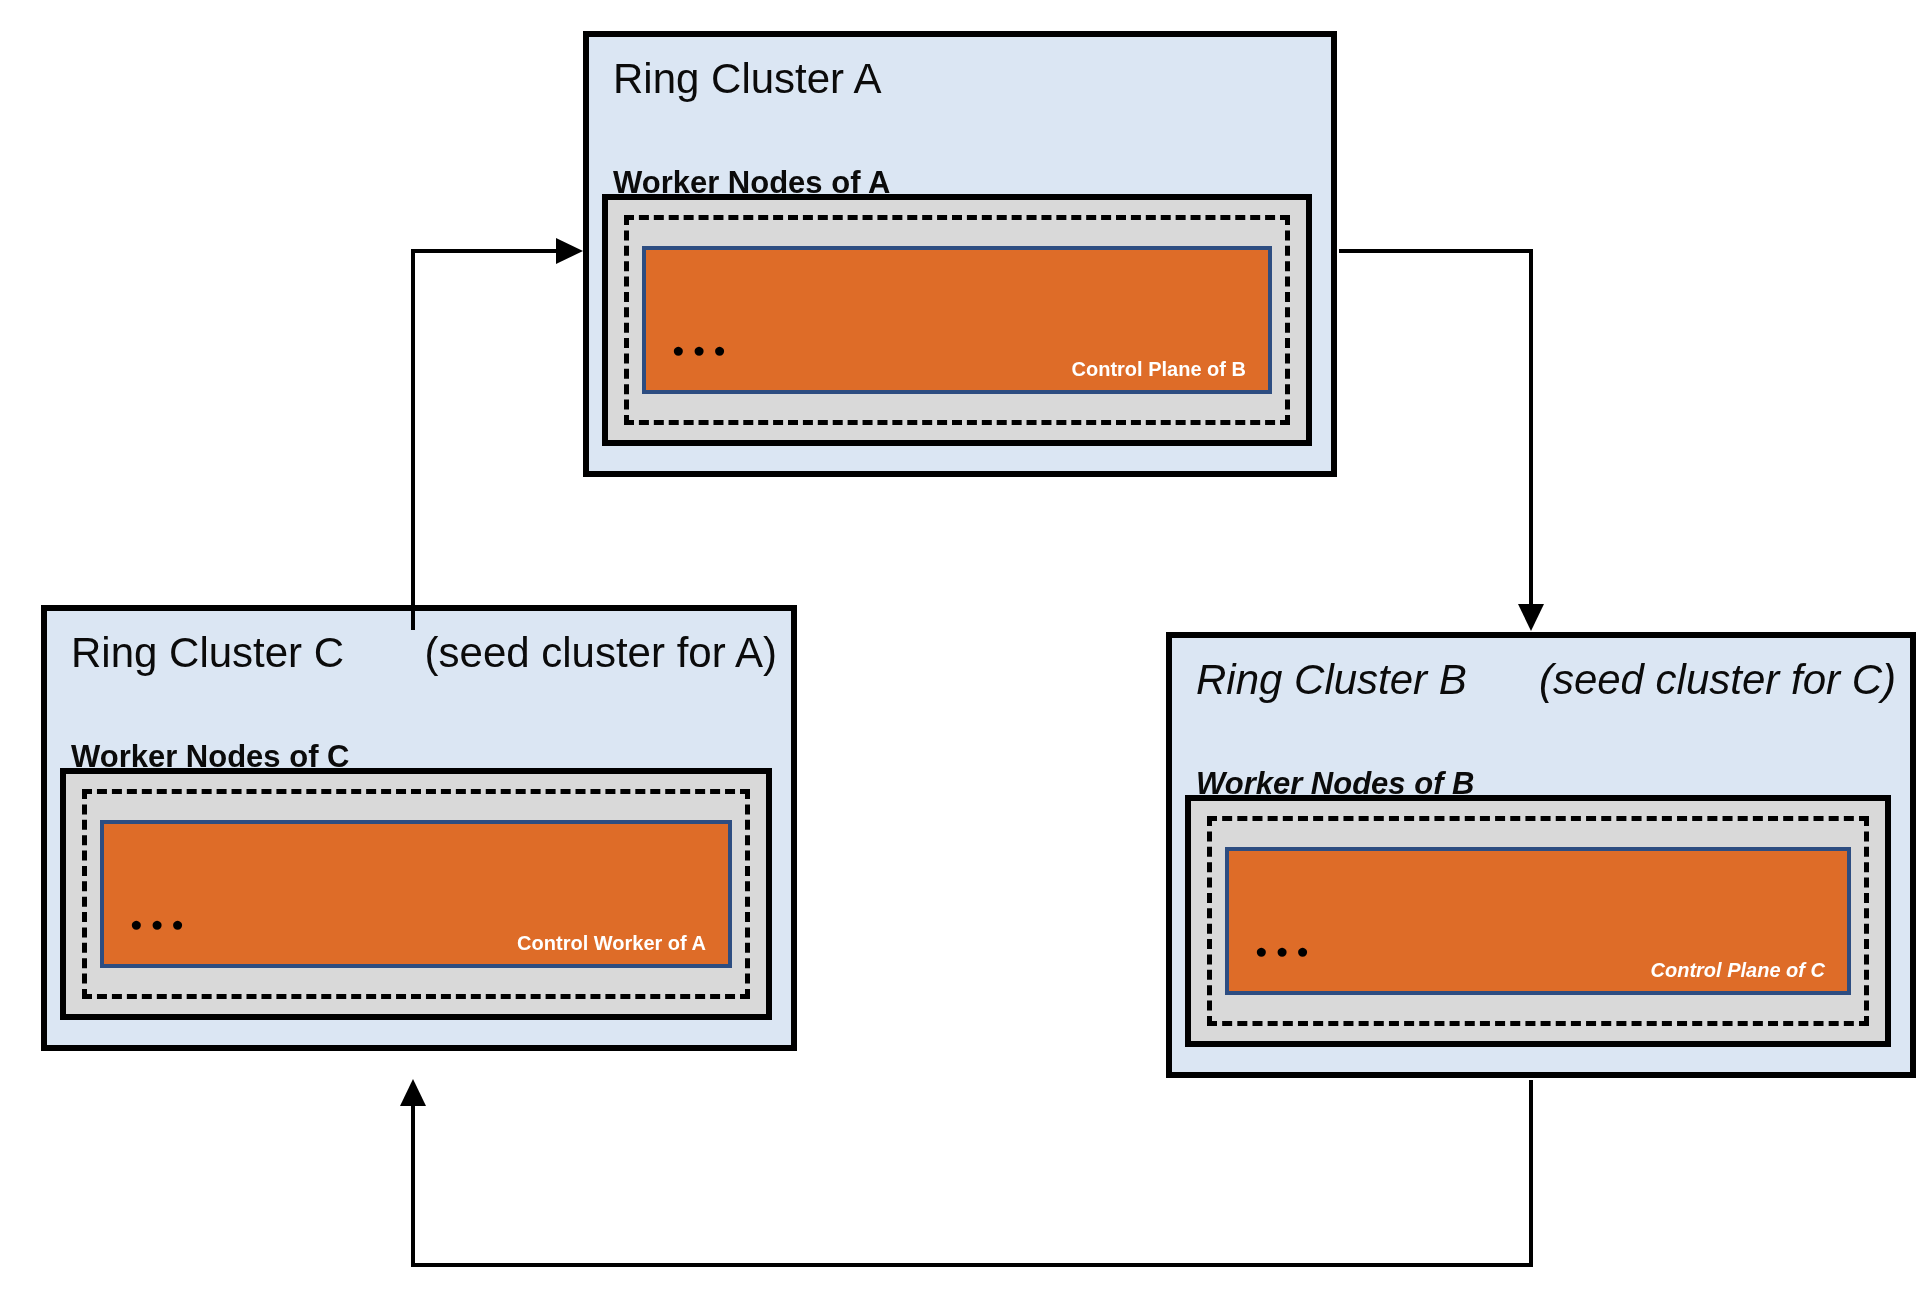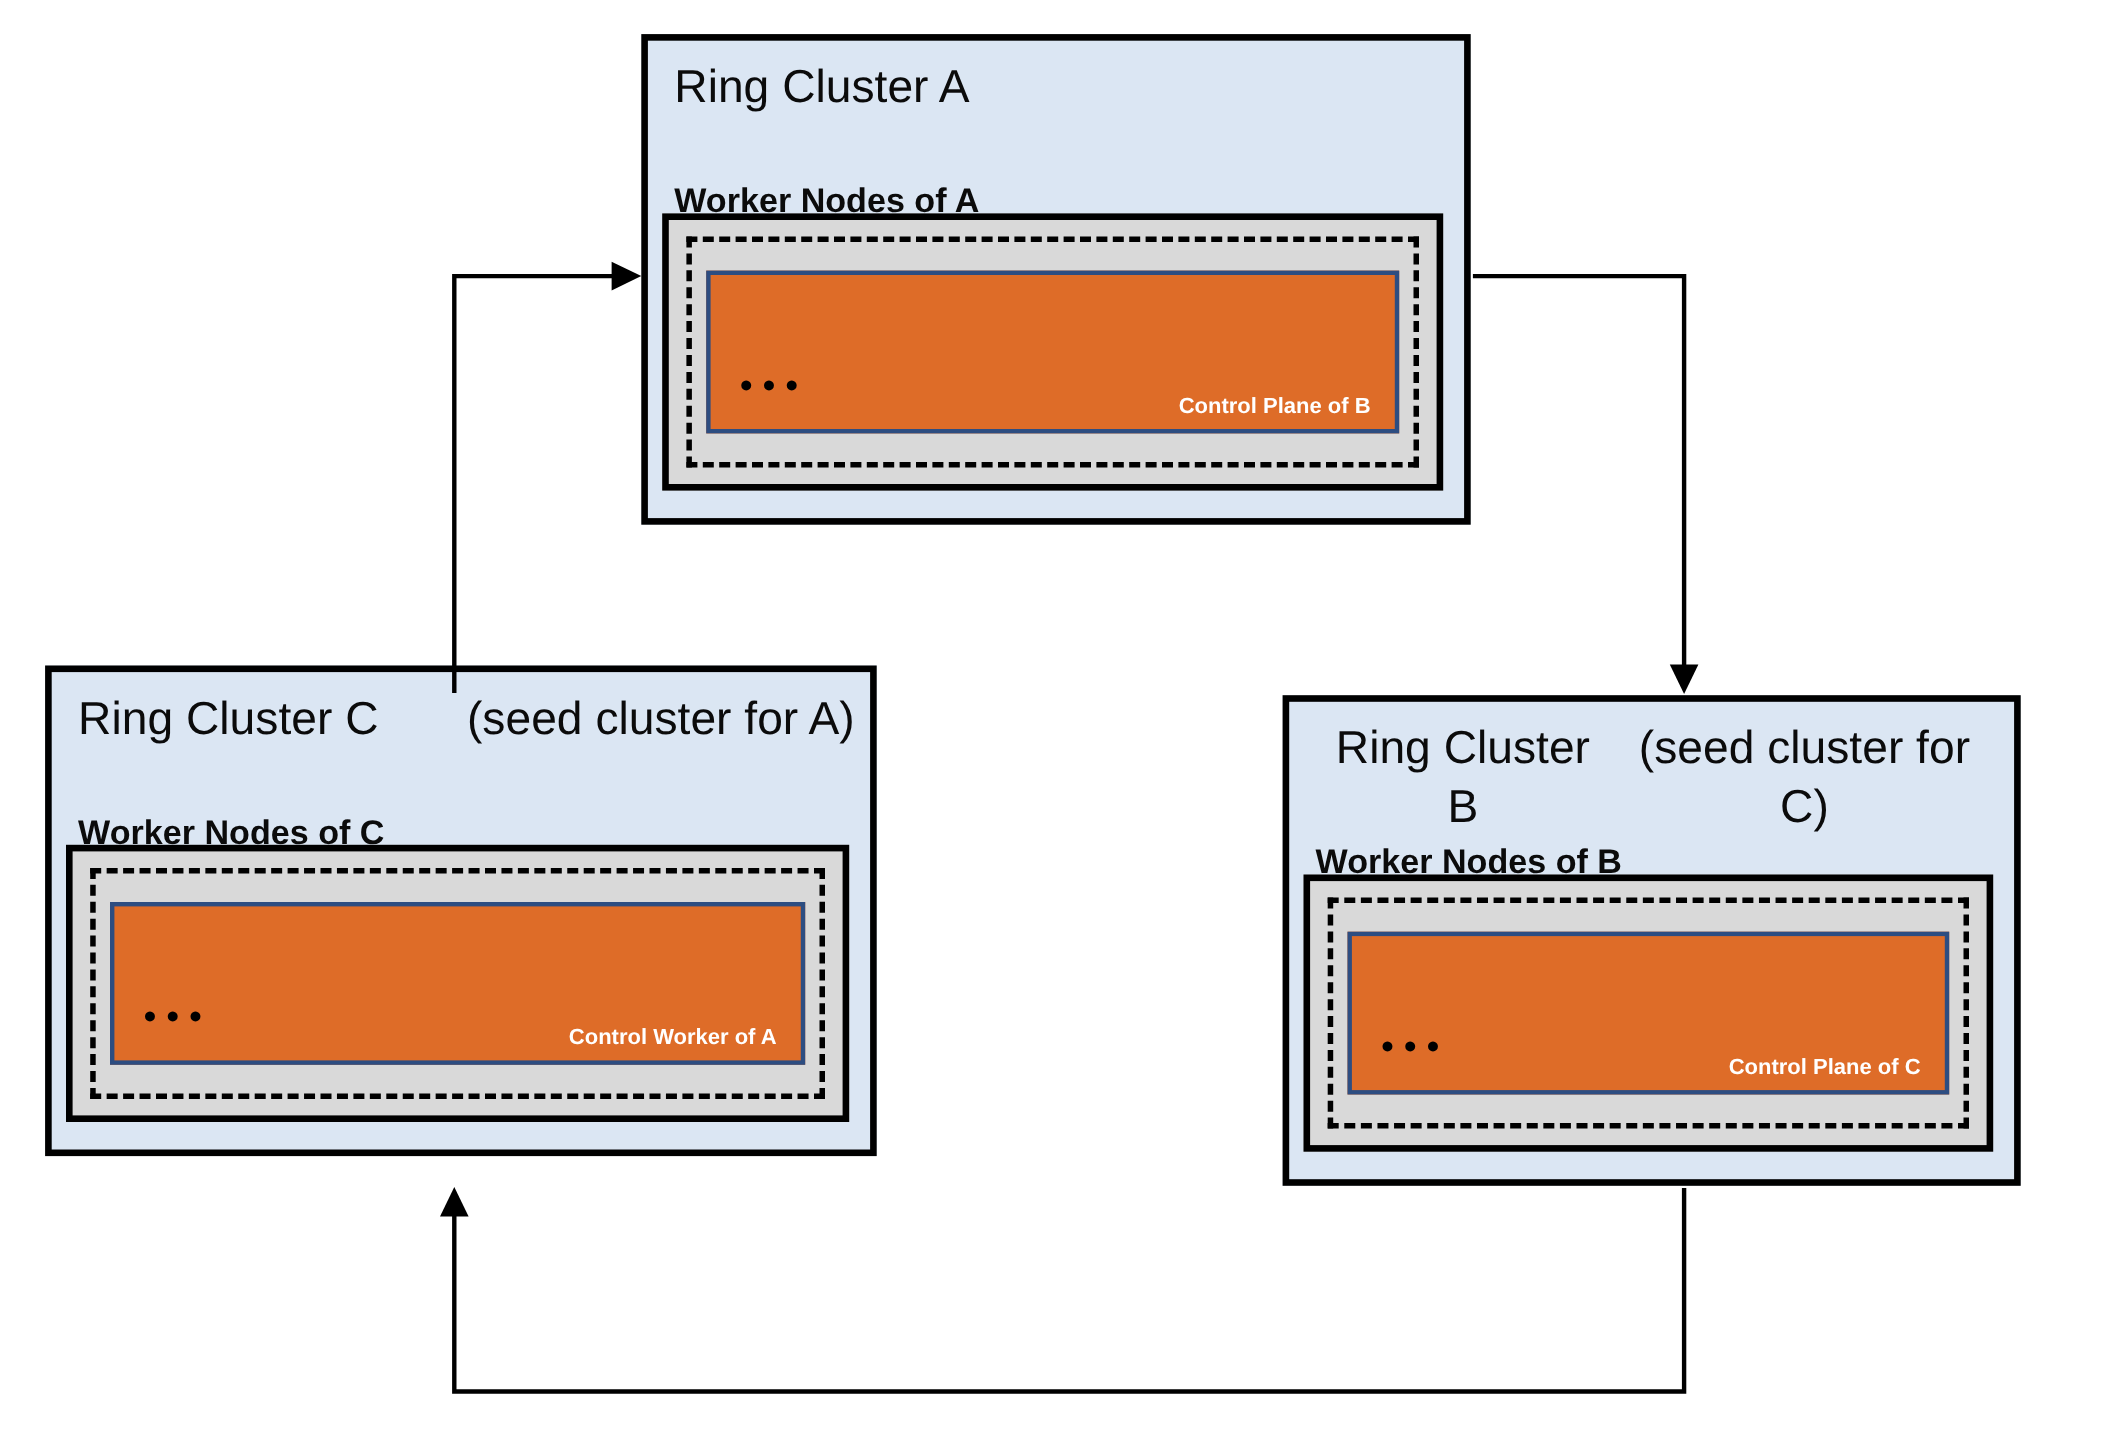--- a/index.html
+++ b/index.html
@@ -11,24 +11,24 @@
   }
   *{margin:0;padding:0;box-sizing:border-box;}
   html,body{width:1924px;height:1306px;background:#ffffff;overflow:hidden;
     font-family:"Liberation Sans", sans-serif;}
   .canvas{position:relative;width:1924px;height:1306px;}
 
   .cluster{position:absolute;background:var(--panel_blue);
     border:6px solid var(--line_black);}
   .cluster-a{left:583px;top:31px;width:754px;height:446px;}
   .cluster-c{left:41px;top:605px;width:756px;height:446px;}
-  .cluster-b{left:1166px;top:632px;width:671px;height:446px;}
+  .cluster-b{left:1166px;top:632px;width:750px;height:446px;font-style:italic;}
 
   .title-row{display:flex;justify-content:space-between;align-items:flex-start;
-    padding:16px 14px 0 24px;font-size:42px;line-height:1.25;color:#0b0b0b;text-align:center;}
+    padding:16px 14px 0 24px;font-size:42px;line-height:1.25;color:#0b0b0b;}
   .worker-label{position:absolute;left:24px;top:128px;
     font-size:31px;font-weight:bold;color:#0b0b0b;}
 
   .pool{position:absolute;left:13px;right:19px;top:157px;bottom:25px;
     background:var(--panel_gray);border:6px solid var(--line_black);
     padding:15px 16px;}
   .dashed{width:100%;height:100%;border:5px dashed var(--line_black);
     padding:26px 13px;}
   .control-plane{width:100%;height:100%;background:var(--cp_orange);
     border:4px solid var(--cp_blue);

